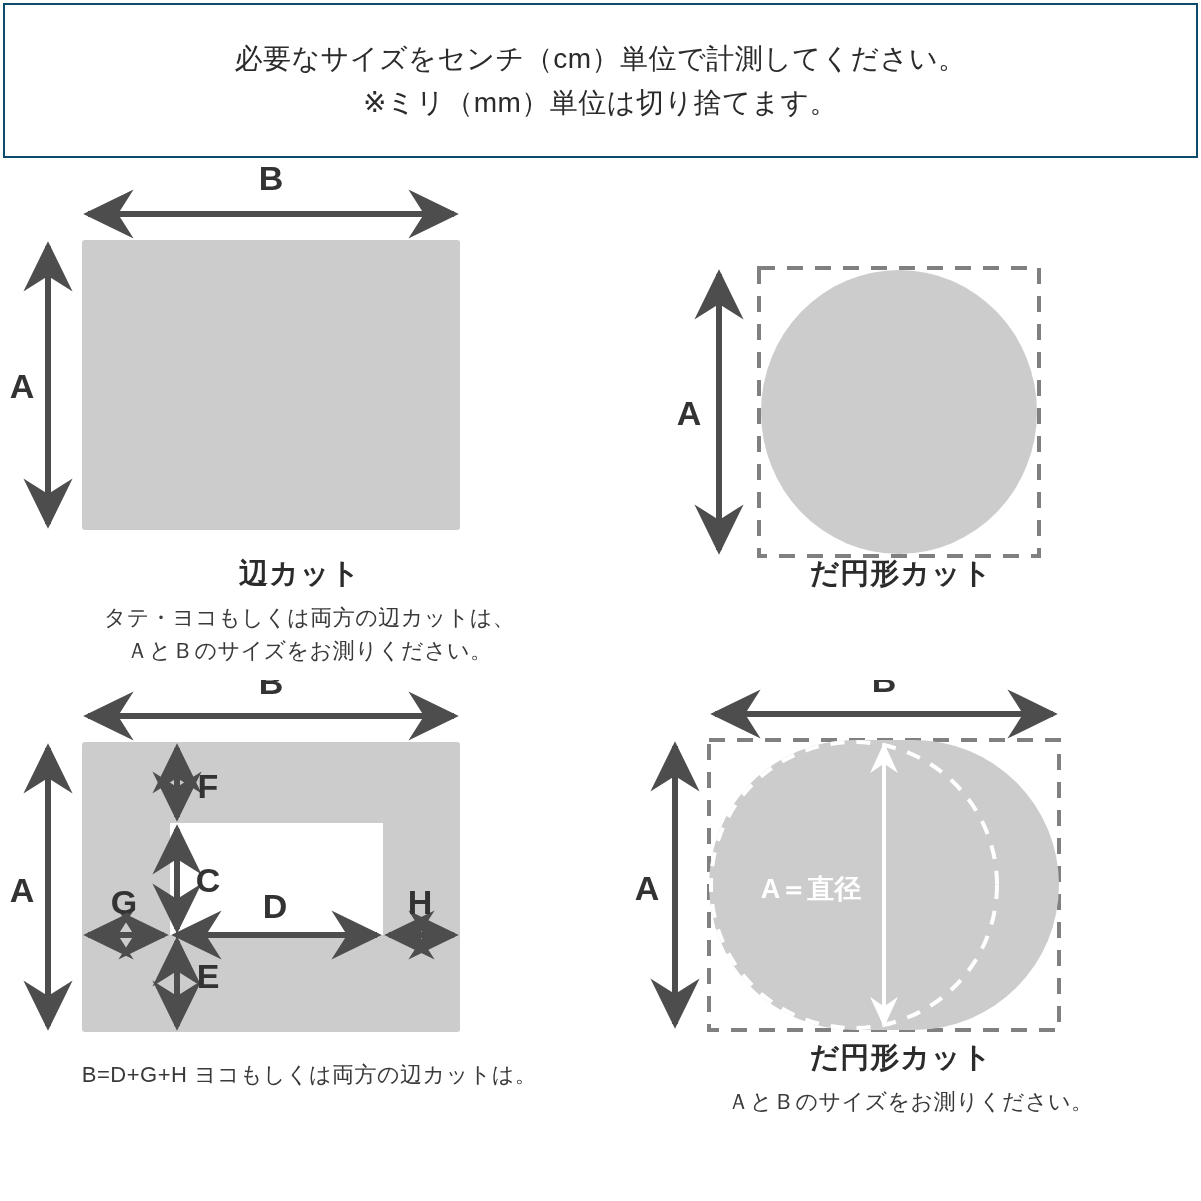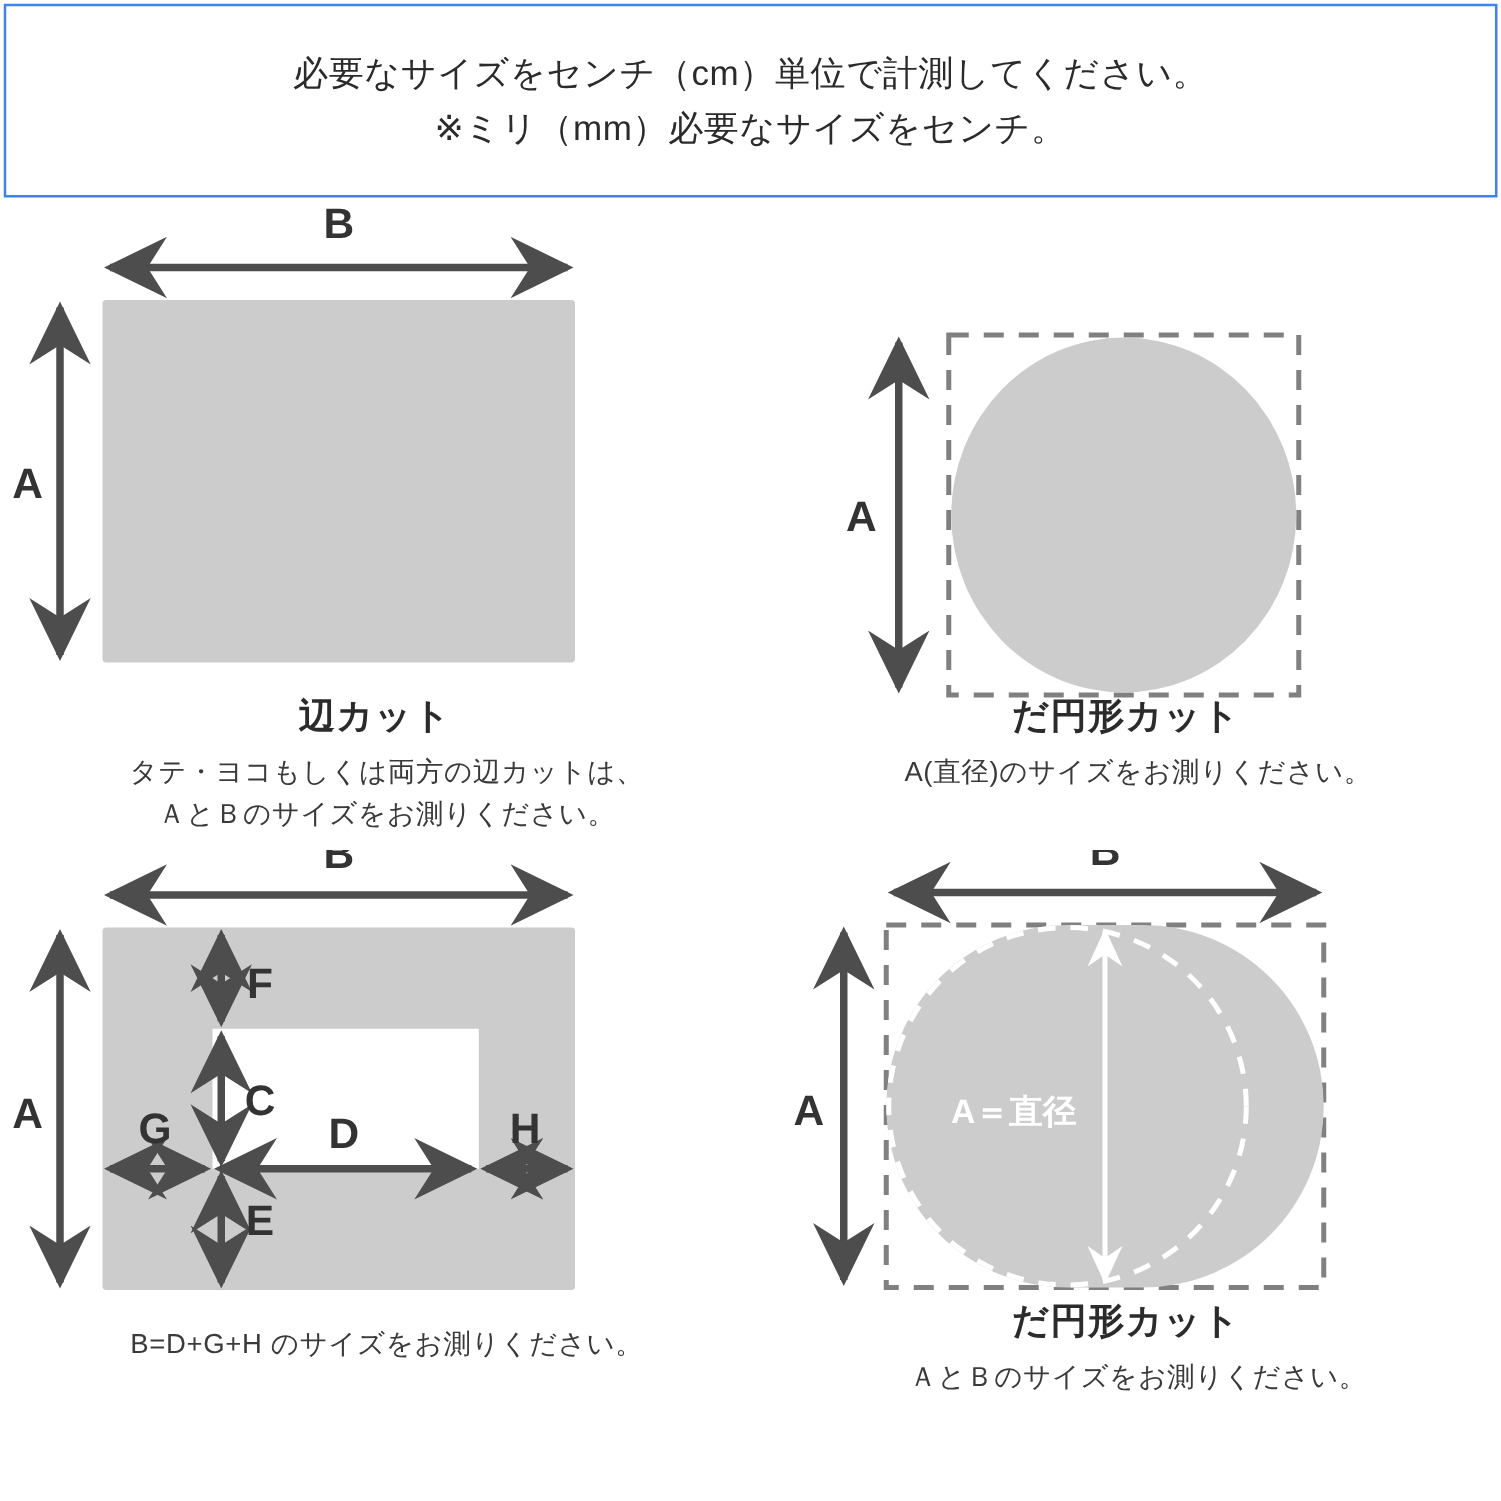--- a/index.html
+++ b/index.html
@@ -13,21 +13,21 @@
     color: #333333;
     overflow: hidden;
     position: relative;
   }
 
   
   .notice {
     position: absolute;
     left: 3px; top: 3px;
     width: 1195px; height: 155px;
-    border: 2px solid #3b82f6;
+    border: 2px solid #0c4a6e;
     background: #ffffff;
     display: flex;
     flex-direction: column;
     align-items: center;
     justify-content: center;
   }
   .notice-line {
     font-size: 28px;
     line-height: 1.55;
     color: #2b2b2b;
@@ -82,21 +82,21 @@
     margin: 0;
     padding-left: 19px;
   }
   .cap-desc span { display: block; }
 </style>
 </head>
 <body>
 
 <div class="notice">
   <div class="notice-line">必要なサイズをセンチ（cm）単位で計測してください。</div>
-  <div class="notice-line">※ミリ（mm）必要なサイズをセンチ。</div>
+  <div class="notice-line">※ミリ（mm）単位は切り捨てます。</div>
 </div>
 
 <div class="grid">
 
   <div class="cell tl">
     <div class="fig">
       <svg width="600" height="400" viewBox="0 0 600 400" xmlns="http://www.w3.org/2000/svg">
         <defs>
           <marker id="ahS" markerWidth="9" markerHeight="9" refX="7.6" refY="4.5" orient="auto" markerUnits="strokeWidth">
             <path d="M0,0.4 L8.4,4.5 L0,8.6 L2.6,4.5 Z" fill="#4d4d4d"></path>
@@ -131,23 +131,20 @@
         <rect x="158" y="108" width="280" height="288" fill="none" stroke="#808080" stroke-width="4" stroke-dasharray="16 12"></rect>
 
         <ellipse cx="298" cy="252" rx="138" ry="142" fill="#cccccc"></ellipse>
 
         <line x1="118" y1="114" x2="118" y2="390" stroke="#4d4d4d" stroke-width="6" marker-start="url(#ahE)" marker-end="url(#ahS)"></line>
         <text x="88" y="265" font-family="Liberation Sans, sans-serif" font-size="34" font-weight="700" fill="#333333" text-anchor="middle">A</text>
       </svg>
     </div>
     <div class="caption" style="top:392px">
       <p class="cap-title">だ円形カット</p>
-      <p class="cap-desc">
-        <span>A(直径)のサイズをお測りください。</span>
-      </p>
     </div>
   </div>
 
   <div class="cell bl">
     <div class="fig">
       <svg width="600" height="400" viewBox="0 0 600 400" xmlns="http://www.w3.org/2000/svg">
 
         <rect x="82" y="62" width="378" height="290" rx="3" fill="#cccccc"></rect>
 
         <rect x="170" y="143" width="213" height="112" fill="#ffffff"></rect>
@@ -172,21 +169,21 @@
 
         <line x1="176" y1="255" x2="377" y2="255" stroke="#4d4d4d" stroke-width="6" marker-start="url(#ahE)" marker-end="url(#ahS)"></line>
         <text x="275" y="238" font-family="Liberation Sans, sans-serif" font-size="34" font-weight="700" fill="#333333" text-anchor="middle">D</text>
 
         <line x1="389" y1="255" x2="454" y2="255" stroke="#4d4d4d" stroke-width="6" marker-start="url(#ahE)" marker-end="url(#ahS)"></line>
         <text x="420" y="234" font-family="Liberation Sans, sans-serif" font-size="34" font-weight="700" fill="#333333" text-anchor="middle">H</text>
       </svg>
     </div>
     <div class="caption" style="top:378px">
       <p class="cap-desc">
-        <span>B=D+G+H のサイズをお測りください。</span>
+        <span>B=D+G+H ヨコもしくは両方の辺カットは。</span>
       </p>
     </div>
   </div>
 
   <div class="cell br">
     <div class="fig">
       <svg width="600" height="400" viewBox="0 0 600 400" xmlns="http://www.w3.org/2000/svg">
         <defs>
           <marker id="ahWs" markerWidth="8" markerHeight="8" refX="6.8" refY="4" orient="auto" markerUnits="strokeWidth">
             <path d="M0,0.5 L7.6,4 L0,7.5 L2.4,4 Z" fill="#ffffff"></path>

